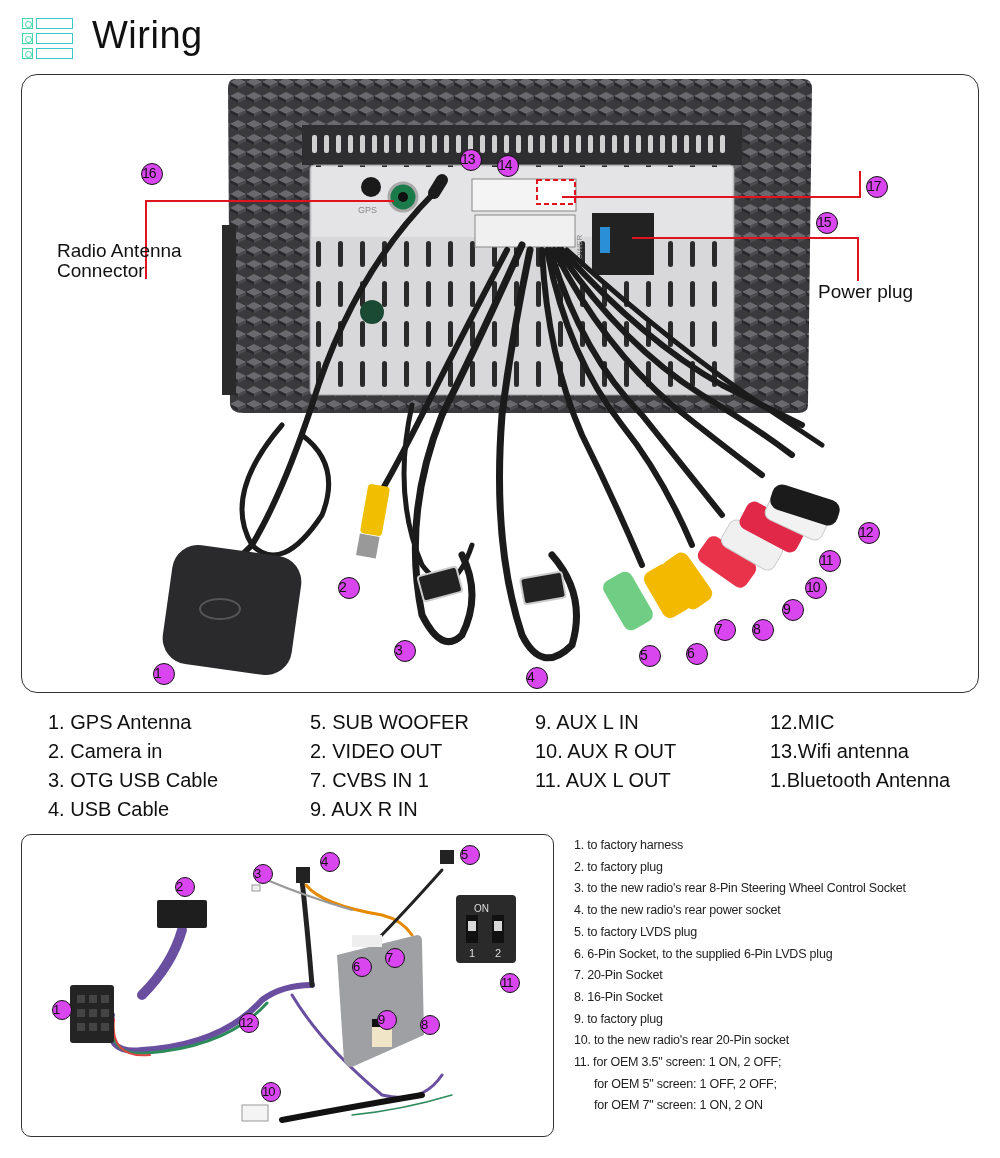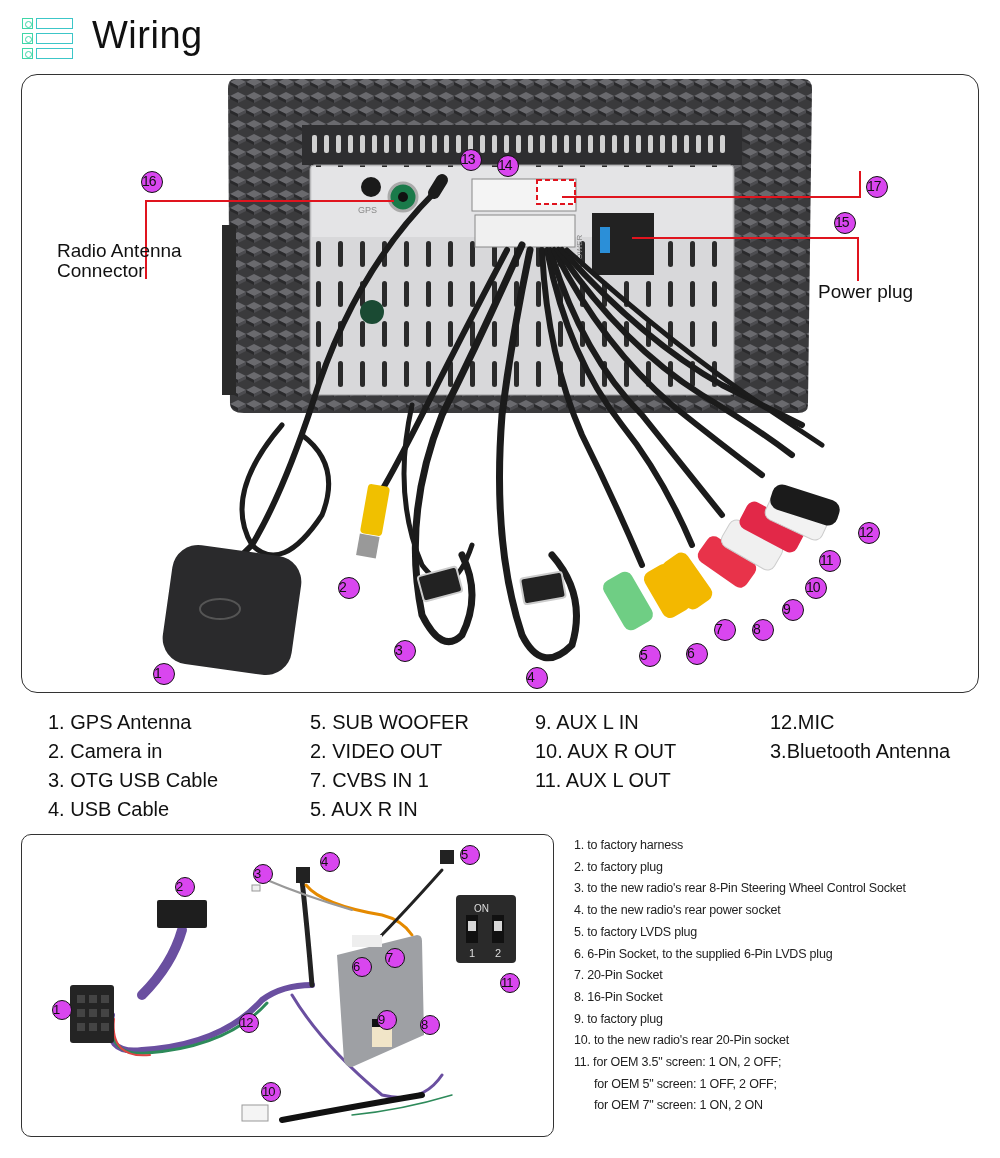--- a/index.html
+++ b/index.html
@@ -181,45 +181,46 @@
   <div class="num" style="left:617px;top:570px">5</div>
   <div class="num" style="left:664px;top:568px">6</div>
   <div class="num" style="left:692px;top:544px">7</div>
   <div class="num" style="left:730px;top:544px">8</div>
   <div class="num" style="left:760px;top:524px">9</div>
   <div class="num" style="left:783px;top:502px">10</div>
   <div class="num" style="left:797px;top:475px">11</div>
   <div class="num" style="left:836px;top:447px">12</div>
   <div class="num" style="left:438px;top:74px">13</div>
   <div class="num" style="left:475px;top:80px">14</div>
-  <div class="num" style="left:812px;top:137px">15</div>
-  <div class="num" style="left:119px;top:96px">16</div>
+  <div class="num" style="left:794px;top:137px">15</div>
+  <div class="num" style="left:119px;top:88px">16</div>
   <div class="num" style="left:844px;top:101px">17</div>
 </div>
 
 <div class="legend" style="left:48px">
   <div>1. GPS Antenna</div>
   <div>2. Camera in</div>
   <div>3. OTG USB Cable</div>
   <div>4. USB Cable</div>
 </div>
 <div class="legend" style="left:310px">
   <div>5. SUB WOOFER</div>
   <div>2. VIDEO OUT</div>
   <div>7. CVBS IN 1</div>
-  <div>5. AUX R IN</div>
+  <div>9. AUX R IN</div>
 </div>
 <div class="legend" style="left:535px">
   <div>9. AUX L IN</div>
   <div>10. AUX R OUT</div>
   <div>11. AUX L OUT</div>
 </div>
 <div class="legend" style="left:770px">
   <div>12.MIC</div>
-  <div>3.Bluetooth Antenna</div>
+  <div>13.Wifi antenna</div>
+  <div>1.Bluetooth Antenna</div>
 </div>
 
 <div class="panel" id="bottom-panel">
   <svg width="533" height="303" viewBox="0 0 533 303" style="position:absolute;left:0;top:0">
 
     <g fill="none" stroke-linecap="round">
       <path d="M160 95 Q150 130 120 160" stroke="#6a4fa0" stroke-width="10"></path>
       <path d="M90 180 Q80 220 120 215 Q200 210 240 165 Q260 150 290 150" stroke="#6a4fa0" stroke-width="6"></path>
       <path d="M90 182 Q85 222 125 218 Q205 212 245 168" stroke="#2d8a5a" stroke-width="3"></path>
       <path d="M92 184 Q88 224 128 220" stroke="#d44" stroke-width="2"></path>

